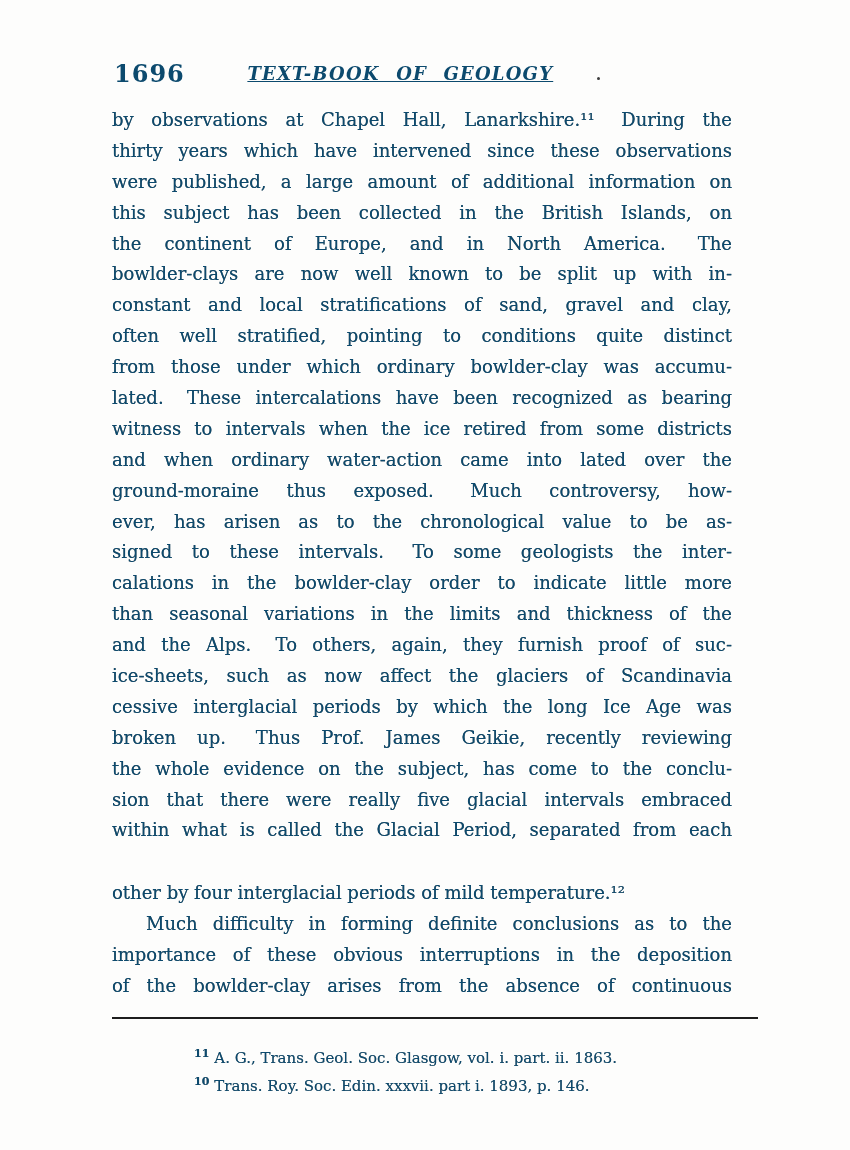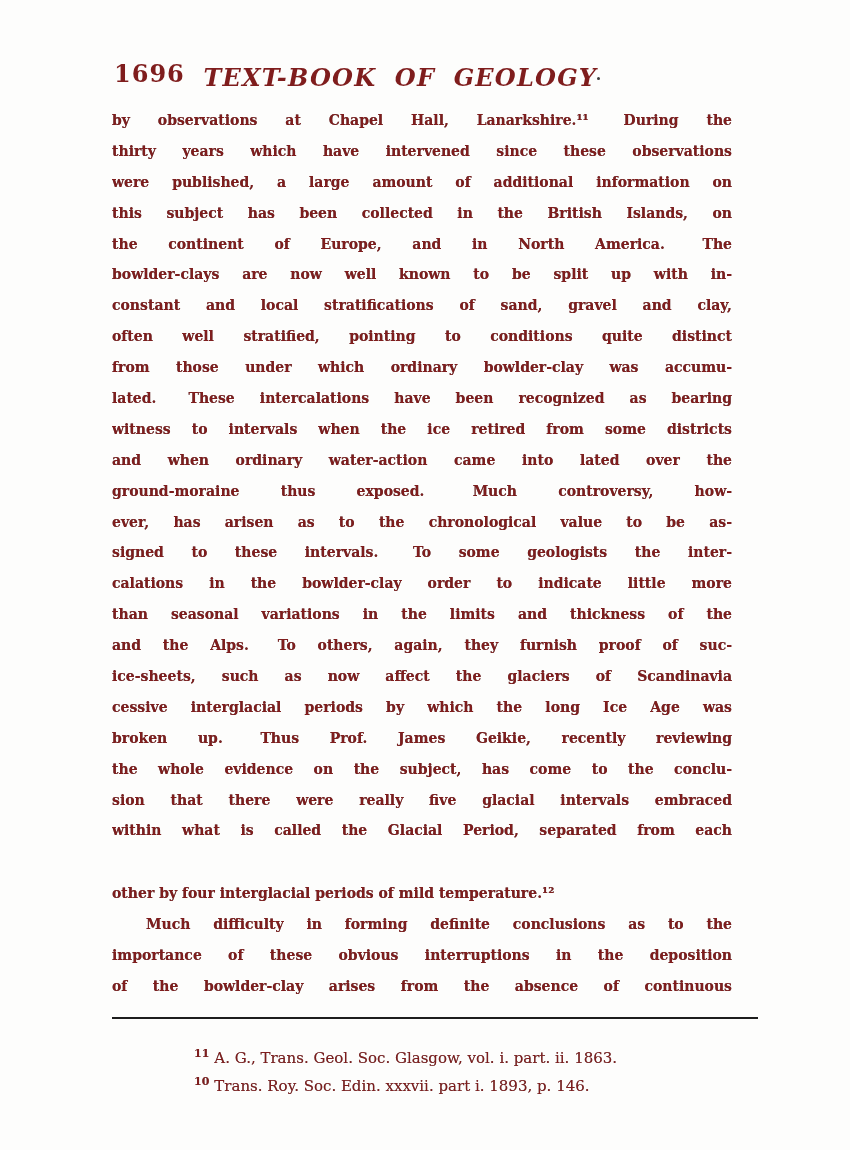--- a/index.html
+++ b/index.html
@@ -2,21 +2,21 @@
 <html><head>
 <meta charset="utf-8">
 <style>
   html, body { margin: 0; padding: 0; background: #ffffff; }
   .page {
     position: relative;
     width: 850px;
     height: 1150px;
     background: #fdfdfc;
     font-family: "DejaVu Serif", serif;
-    color: #7f1d1d;
+    color: #0c4a6e;
     overflow: hidden;
   }
   .content {
     position: absolute;
     left: 112px;
     top: 62px;
     width: 620px;
   }
   .header-row {
     position: relative;
@@ -29,41 +29,41 @@
     top: -3px;
     font-size: 24px;
     font-weight: bold;
     letter-spacing: 1px;
   }
   .running-title {
     position: absolute;
     left: 46.5%;
     top: 1px;
     transform: translateX(-50%);
-    font-size: 24px;
+    font-size: 18px;
     font-weight: bold;
     font-style: italic;
     letter-spacing: 1.2px;
     word-spacing: 9px;
     white-space: nowrap;
+    text-decoration: underline;
   }
   .ink-dot {
     position: absolute;
     left: 597px;
     top: 77px;
     width: 3px;
     height: 3px;
     background: #3d3d3d;
     border-radius: 50%;
   }
   .body-text {
-    font-size: 14px;
+    font-size: 18px;
     line-height: 30.9px;
     text-shadow: 0 0 0.5px rgba(25,25,25,0.65);
-    font-weight: bold;
   }
   .line {
     height: 30.9px;
     overflow: hidden;
     text-align: justify;
     text-align-last: justify;
   }
   .line.no-justify {
     text-align: left;
     text-align-last: auto;

